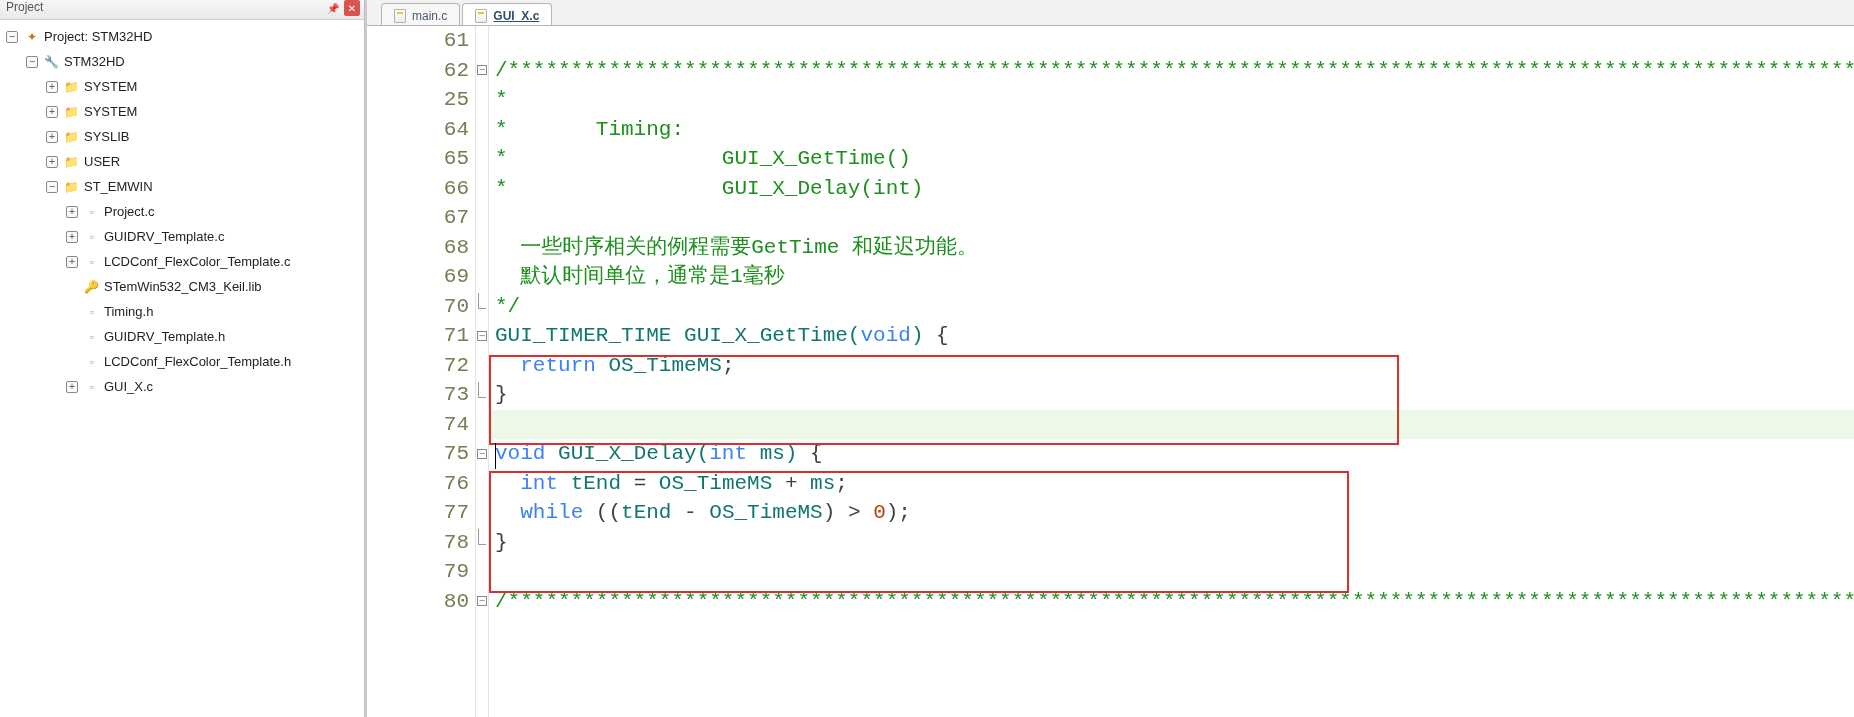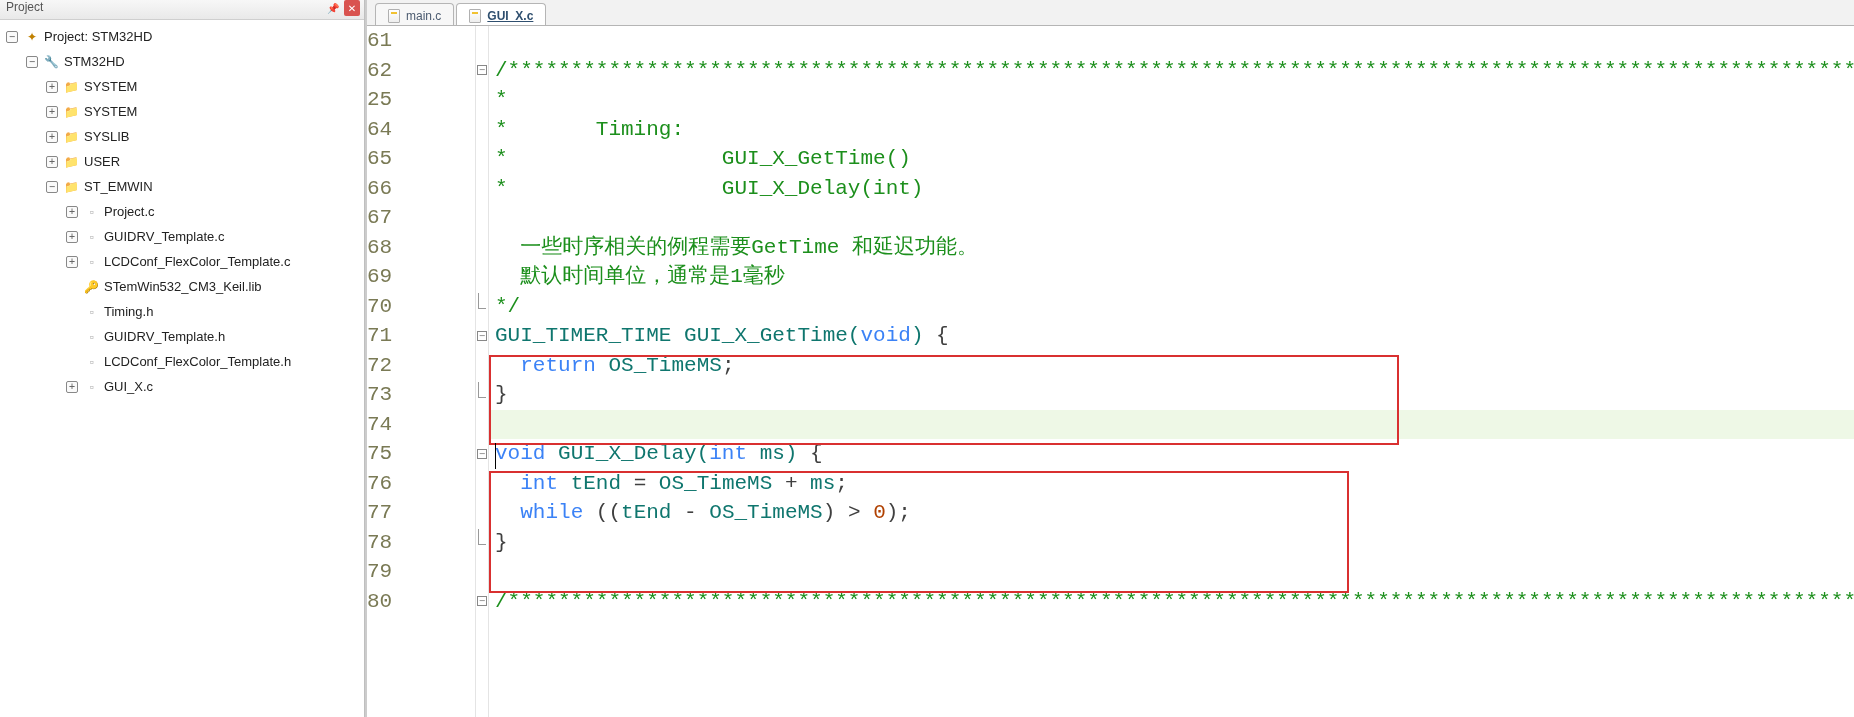--- a/index.html
+++ b/index.html
@@ -91,21 +91,21 @@
       display: flex;
       flex-direction: column;
       border-left: 2px solid #ccc;
       min-width: 0;
     }
     .tabs {
       height: 26px;
       background: #f2f2f2;
       display: flex;
       align-items: flex-end;
-      padding-left: 8px;
+      padding-left: 14px;
       border-bottom: 1px solid #b5b5b5;
     }
     .tab {
       height: 22px;
       border: 1px solid #b5b5b5;
       border-bottom: none;
       border-top-left-radius: 4px;
       border-top-right-radius: 4px;
       padding: 2px 12px 0 12px;
       margin-right: 2px;
@@ -139,21 +139,21 @@
       display: flex;
       font-family: Consolas, "Courier New", monospace;
       font-size: 21px;
       line-height: 29.5px;
       overflow: hidden;
       background: #fff;
       position: relative;
     }
     .gutter {
       width: 108px;
-      text-align: left;
+      text-align: right;
       color: #7a7a55;
       padding-right: 4px;
       user-select: none;
       background:#fff;
     }
     .gutter div { height: 29.5px; padding-right:2px; }
     .fold-col {
       width: 14px;
       background:#fff;
       border-left:1px solid #e4e4e4;

